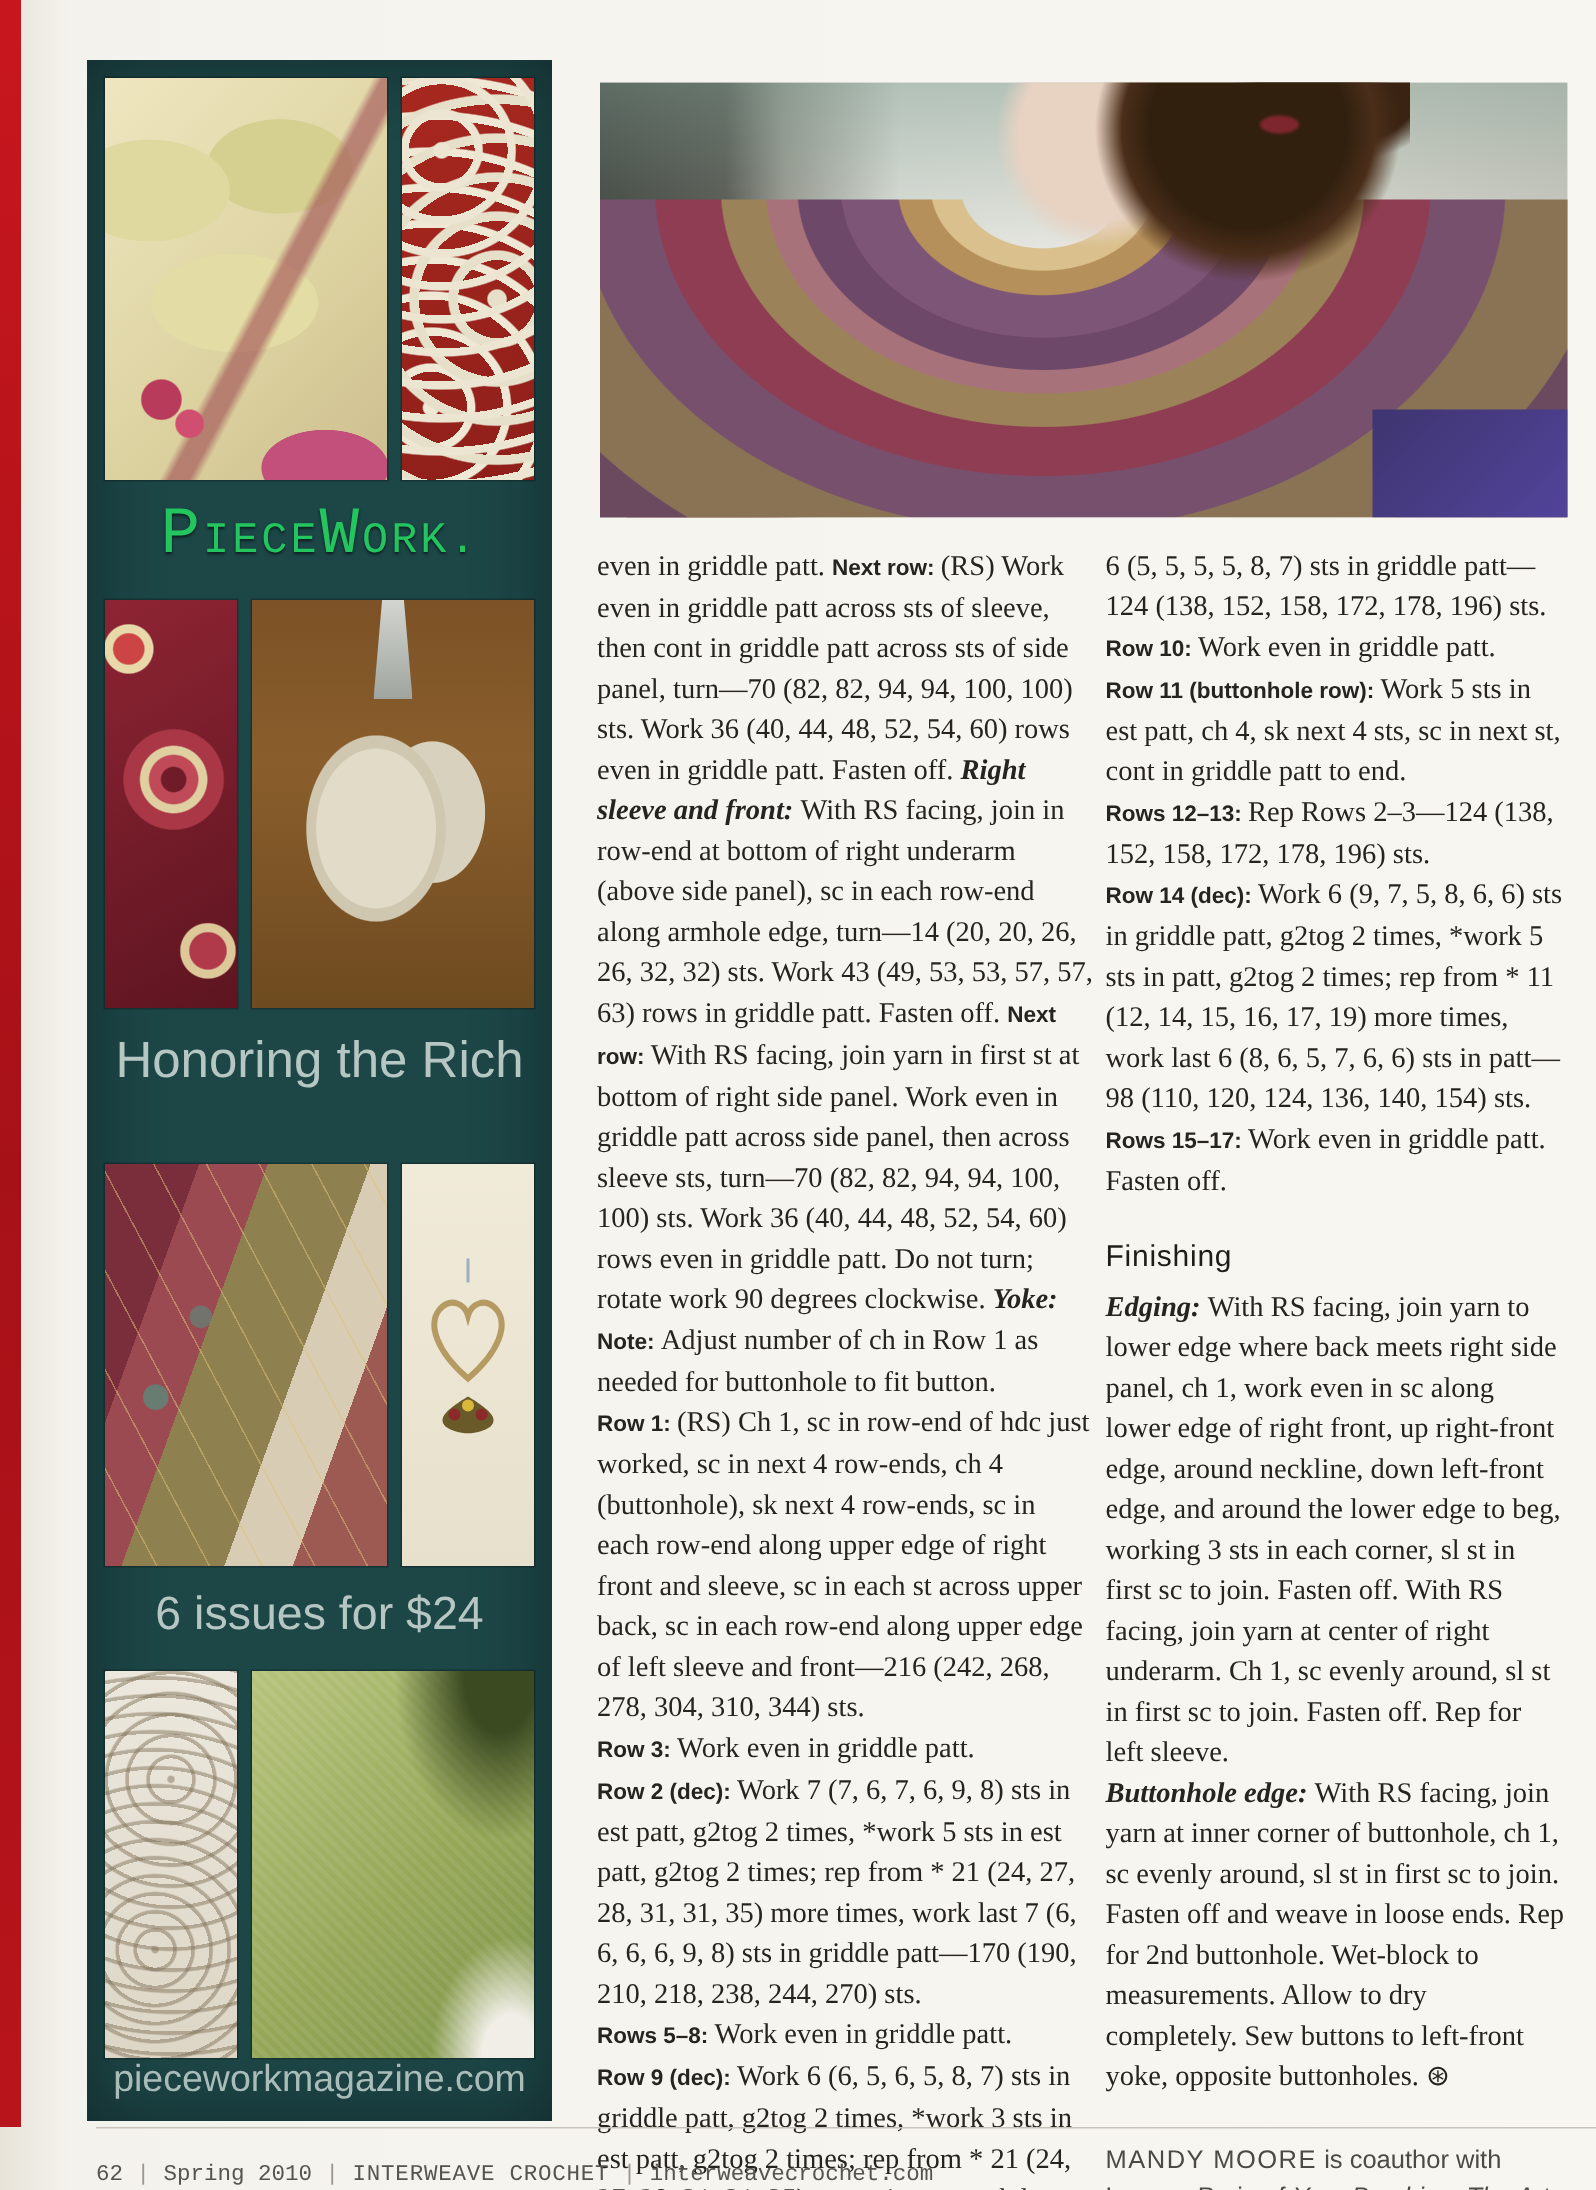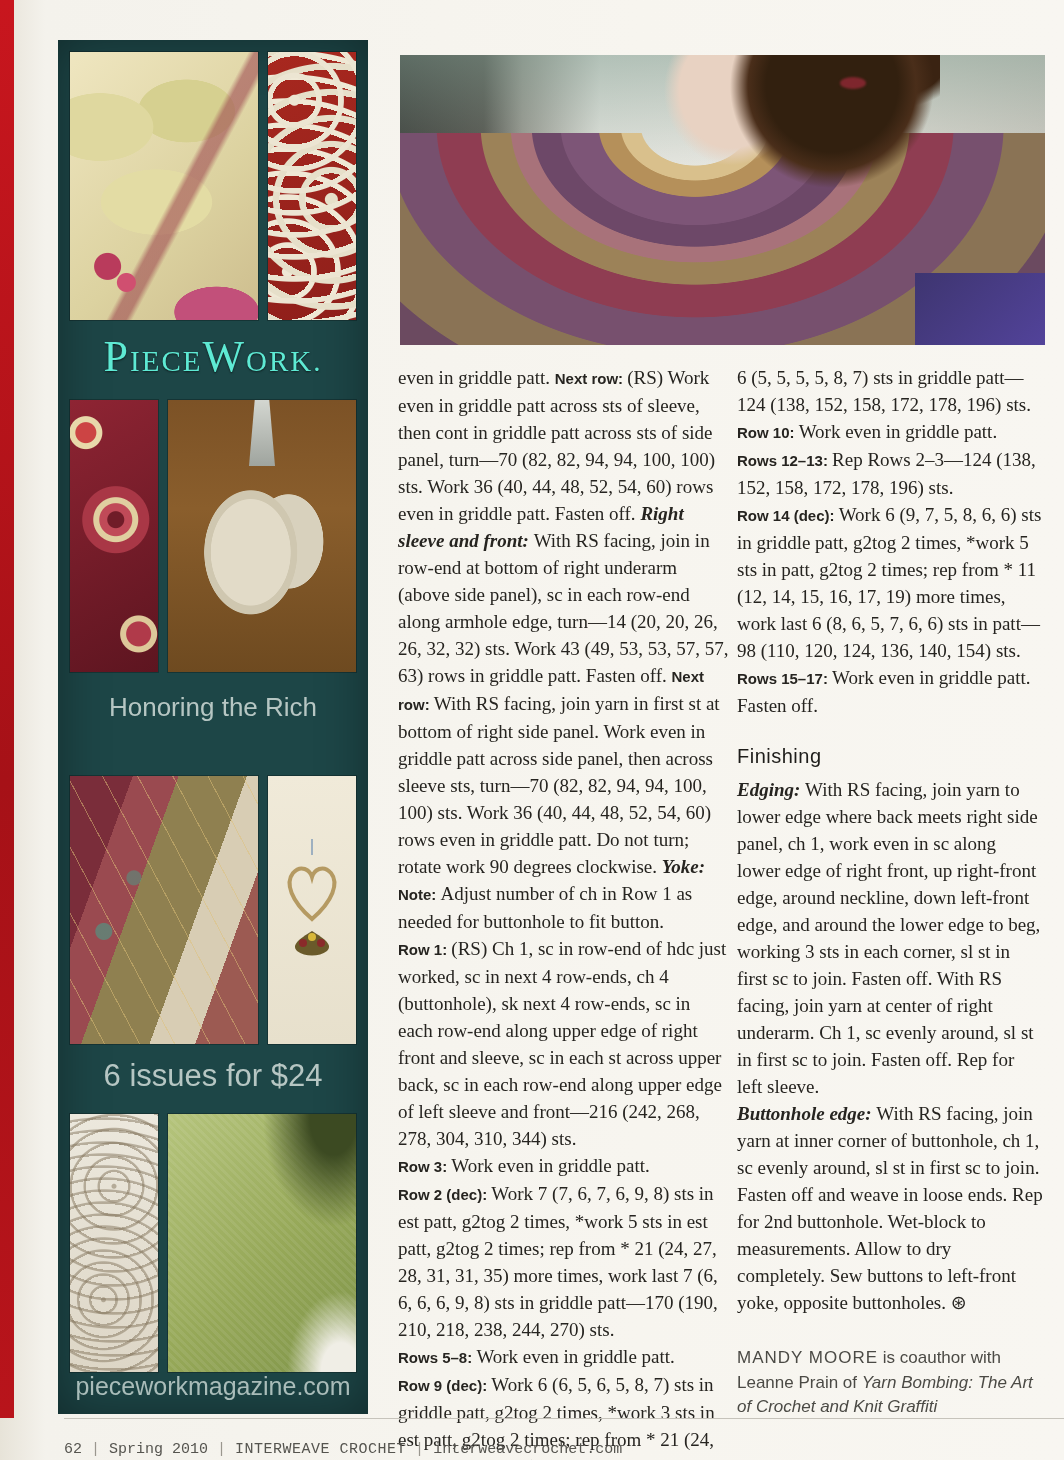--- a/index.html
+++ b/index.html
@@ -55,26 +55,26 @@
   .ph-lace{background:
     repeating-radial-gradient(circle at 50% 28%, rgba(130,115,90,.5) 0 2px, rgba(0,0,0,0) 3px 14px),
     repeating-radial-gradient(circle at 38% 72%, rgba(120,105,80,.45) 0 2px, rgba(0,0,0,0) 3px 12px),
     linear-gradient(#ece8dd,#ddd6c6);}
   .ph-greenknit{background:
     radial-gradient(ellipse at 88% 2%, #3c4a22 0 10%, rgba(0,0,0,0) 30%),
     radial-gradient(ellipse at 92% 100%, #f0eee6 0 8%, rgba(0,0,0,0) 22%),
     repeating-linear-gradient(45deg, rgba(255,255,255,.07) 0 3px, rgba(0,0,0,0) 3px 6px),
     linear-gradient(135deg,#b5c47c,#96a858 55%,#7e9348);}
 
-  .logo{margin-top:10px;height:54px;line-height:54px;color:#5eead4;text-shadow:0 1px 2px rgba(0,0,0,.6);
-        font-family:Liberation Serif, serif;letter-spacing:2px;white-space:nowrap;}
+  .logo{margin-top:10px;height:54px;line-height:54px;color:#22c55e;text-shadow:0 1px 2px rgba(0,0,0,.6);
+        font-family:Liberation Mono, monospace;letter-spacing:2px;white-space:nowrap;}
   .logo-part{display:inline-block;font-size:29px;}
   .logo-part::first-letter{font-size:44px;}
   .tagline{margin-top:18px;height:70px;color:#b6c6c3;font-family:"Liberation Sans",sans-serif;
-           font-size:26px;line-height:35px;text-align:right;}
+           font-size:34px;line-height:35px;text-align:right;}
   .offer{margin-top:14px;height:40px;color:#b6c6c3;font-family:"Liberation Sans",sans-serif;font-size:31px;}
   .url{color:#a9bcb9;font-family:"Liberation Sans",sans-serif;font-size:25px;}
 
   
   .hero{position:absolute;left:400px;top:55px;width:645px;height:290px;overflow:hidden;background:#ddd;}
   .hero-bg{position:absolute;inset:0;background:
     linear-gradient(180deg, rgba(125,155,142,.5) 0%, rgba(125,155,142,0) 42%),
     linear-gradient(90deg,#3f3f3b 0%,#55534d 13%,#9c9a92 19%,#e6e6e0 31%,#eceae4 55%,#e0dcd4 76%,#d2cdc5 100%);}
   .hero-sleeve-left{position:absolute;left:18px;top:118px;width:150px;height:172px;
     background:radial-gradient(ellipse 120px 160px at 30% 60%, #92303f 0 62%, rgba(146,48,63,0) 75%);}
@@ -178,20 +178,21 @@
       <p class="body-para"><span class="seg-plain">even in griddle patt. </span><span class="seg-label">Next row: </span><span class="seg-plain">(RS) Work even in griddle patt across sts of sleeve, then cont in griddle patt across sts of side panel, turn—70 (82, 82, 94, 94, 100, 100) sts. Work 36 (40, 44, 48, 52, 54, 60) rows even in griddle patt. Fasten off. </span><span class="seg-runin">Right sleeve and front: </span><span class="seg-plain">With RS facing, join in row-end at bottom of right underarm (above side panel), sc in each row-end along armhole edge, turn—14 (20, 20, 26, 26, 32, 32) sts. Work 43 (49, 53, 53, 57, 57, 63) rows in griddle patt. Fasten off. </span><span class="seg-label">Next row: </span><span class="seg-plain">With RS facing, join yarn in first st at bottom of right side panel. Work even in griddle patt across side panel, then across sleeve sts, turn—70 (82, 82, 94, 94, 100, 100) sts. Work 36 (40, 44, 48, 52, 54, 60) rows even in griddle patt. Do not turn; rotate work 90 degrees clockwise. </span><span class="seg-runin">Yoke: </span><span class="seg-label">Note: </span><span class="seg-plain">Adjust number of ch in Row 1 as needed for buttonhole to fit button.</span></p>
       <p class="body-para"><span class="seg-label">Row 1: </span><span class="seg-plain">(RS) Ch 1, sc in row-end of hdc just worked, sc in next 4 row-ends, ch 4 (buttonhole), sk next 4 row-ends, sc in each row-end along upper edge of right front and sleeve, sc in each st across upper back, sc in each row-end along upper edge of left sleeve and front—216 (242, 268, 278, 304, 310, 344) sts.</span></p>
       <p class="body-para"><span class="seg-label">Row 3: </span><span class="seg-plain">Work even in griddle patt.</span></p>
       <p class="body-para"><span class="seg-label">Row 2 (dec): </span><span class="seg-plain">Work 7 (7, 6, 7, 6, 9, 8) sts in est patt, g2tog 2 times, *work 5 sts in est patt, g2tog 2 times; rep from * 21 (24, 27, 28, 31, 31, 35) more times, work last 7 (6, 6, 6, 6, 9, 8) sts in griddle patt—170 (190, 210, 218, 238, 244, 270) sts.</span></p>
       <p class="body-para"><span class="seg-label">Rows 5–8: </span><span class="seg-plain">Work even in griddle patt.</span></p>
       <p class="body-para"><span class="seg-label">Row 9 (dec): </span><span class="seg-plain">Work 6 (6, 5, 6, 5, 8, 7) sts in griddle patt, g2tog 2 times, *work 3 sts in est patt, g2tog 2 times; rep from * 21 (24, 27, 28, 31, 31, 35) more times, work last</span></p>
     </div>
   <div class="col col-right">
       <p class="body-para"><span class="seg-plain">6 (5, 5, 5, 5, 8, 7) sts in griddle patt—124 (138, 152, 158, 172, 178, 196) sts.</span></p>
       <p class="body-para"><span class="seg-label">Row 10: </span><span class="seg-plain">Work even in griddle patt.</span></p>
+      <p class="body-para"><span class="seg-label">Row 11 (buttonhole row): </span><span class="seg-plain">Work 5 sts in est patt, ch 4, sk next 4 sts, sc in next st, cont in griddle patt to end.</span></p>
       <p class="body-para"><span class="seg-label">Rows 12–13: </span><span class="seg-plain">Rep Rows 2–3—124 (138, 152, 158, 172, 178, 196) sts.</span></p>
       <p class="body-para"><span class="seg-label">Row 14 (dec): </span><span class="seg-plain">Work 6 (9, 7, 5, 8, 6, 6) sts in griddle patt, g2tog 2 times, *work 5 sts in patt, g2tog 2 times; rep from * 11 (12, 14, 15, 16, 17, 19) more times, work last 6 (8, 6, 5, 7, 6, 6) sts in patt—98 (110, 120, 124, 136, 140, 154) sts.</span></p>
       <p class="body-para"><span class="seg-label">Rows 15–17: </span><span class="seg-plain">Work even in griddle patt. Fasten off.</span></p>
       <h3 class="section-heading">Finishing</h3>
       <p class="body-para"><span class="seg-runin">Edging: </span><span class="seg-plain">With RS facing, join yarn to lower edge where back meets right side panel, ch 1, work even in sc along lower edge of right front, up right-front edge, around neckline, down left-front edge, and around the lower edge to beg, working 3 sts in each corner, sl st in first sc to join. Fasten off. With RS facing, join yarn at center of right underarm. Ch 1, sc evenly around, sl st in first sc to join. Fasten off. Rep for left sleeve.</span></p>
       <p class="body-para"><span class="seg-runin">Buttonhole edge: </span><span class="seg-plain">With RS facing, join yarn at inner corner of buttonhole, ch 1, sc evenly around, sl st in first sc to join. Fasten off and weave in loose ends. Rep for 2nd buttonhole. Wet-block to measurements. Allow to dry completely. Sew buttons to left-front yoke, opposite buttonholes. ⊛</span></p>
       <p class="bio-para"><span class="seg-caps">MANDY MOORE</span><span class="seg-plain"> is coauthor with Leanne Prain of </span><span class="seg-italic">Yarn Bombing: The Art of Crochet and Knit Graffiti</span></p>
     </div>
 
   <div class="footer">

